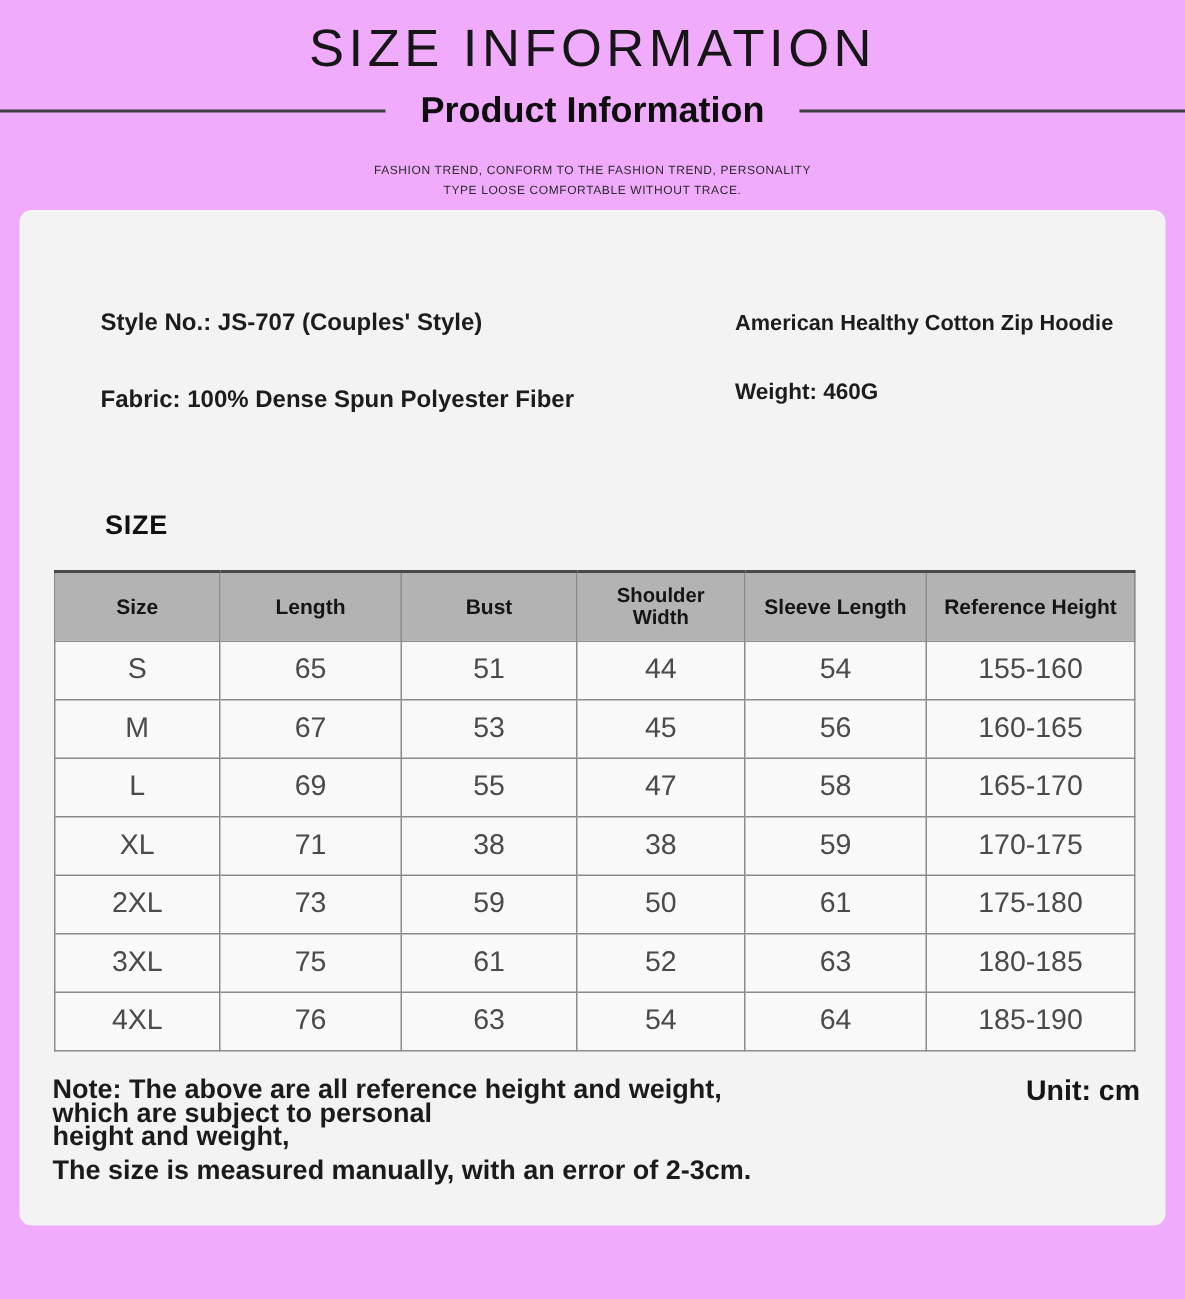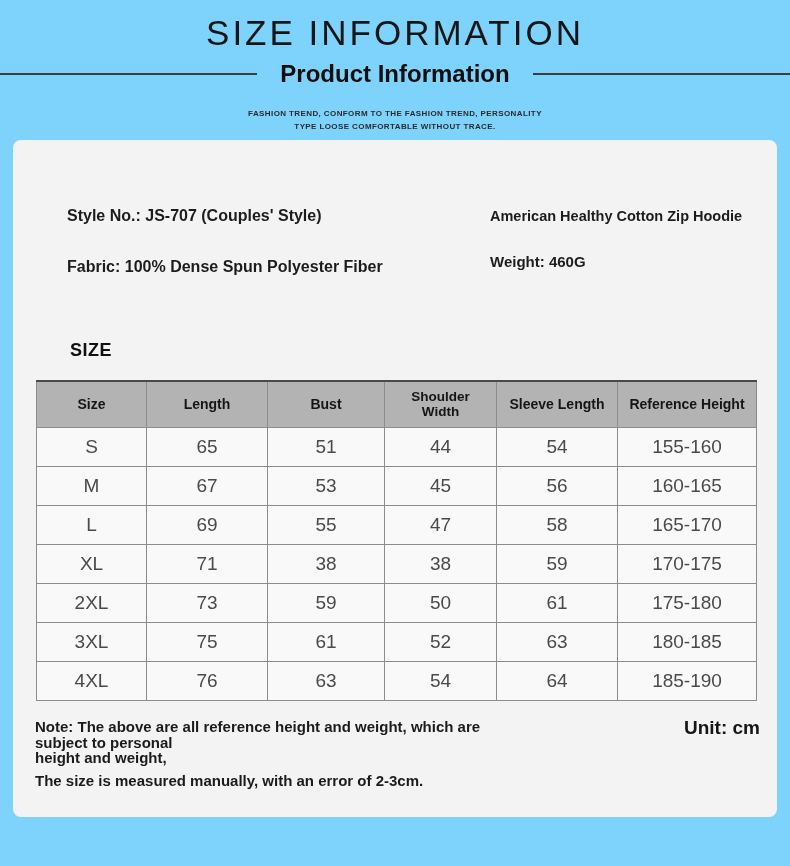--- a/index.html
+++ b/index.html
@@ -1,34 +1,34 @@
 <!DOCTYPE html>
 <html><head>
 <meta charset="utf-8">
 <style>
   * { margin:0; padding:0; box-sizing:border-box; }
   html, body { width:790px; height:866px; background:#ffffff; font-family:"Liberation Sans", sans-serif; }
-  .page { position:relative; width:790px; height:866px; overflow:hidden; background:#7dd3fc; }
+  .page { position:relative; width:790px; height:866px; overflow:hidden; background:#f0abfc; }
 
   .main-title {
     position:absolute; top:13px; left:0; width:100%;
     text-align:center; font-size:35px; font-weight:400; letter-spacing:3px;
     color:#161616;
   }
 
   .subtitle-row {
     position:absolute; top:60px; left:0; right:0;
     display:flex; align-items:center; gap:23px;
   }
   .divider-line { flex:1; height:2px; background:#3d3d3d; }
   .subtitle-text { font-size:24px; font-weight:bold; color:#0e0e0e; white-space:nowrap; }
 
   .tagline {
     position:absolute; top:107px; left:0; width:100%;
-    text-align:center; font-size:8px; font-weight:bold; color:#2b2b2b;
+    text-align:center; font-size:8px; font-weight:normal; color:#2b2b2b;
     letter-spacing:0.4px; line-height:13px;
   }
 
   .card {
     position:absolute; left:13px; top:140px; width:764px; height:677px;
     background:#f3f3f3; border-radius:8px;
   }
   .card .abs { position:absolute; white-space:nowrap;margin-left:32px; }
 
   .style-no   { left:22px;  top:67px;  font-size:16px;   font-weight:bold; color:#1c1c1c; }
@@ -48,21 +48,21 @@
     height:46px; border-top:2px solid #4a4a4a;
   }
   th.th-size { font-size:20px; }
   th.th-wrap .wrap-box { display:inline-block; max-width:66px; line-height:1.15; font-size:13.5px; }
   table.size-table tbody td {
     background:#f9f9f9; color:#4a4a4a; font-weight:400; font-size:19px; height:39px;
   }
 
   .note-block {
     position:absolute; left:22px; top:579px; width:480px;
-    font-size:15px; font-weight:bold; color:#1b1b1b; line-height:15.5px; white-space:normal;
+    font-size:18px; font-weight:bold; color:#1b1b1b; line-height:15.5px; white-space:normal;
   }
   .note-p2 { margin-top:7px; }
 
   .unit-label { left:639px; top:577px; font-size:19px; font-weight:bold; color:#161616; }
 </style>
 </head>
 <body>
 
 <div class="page">
 

